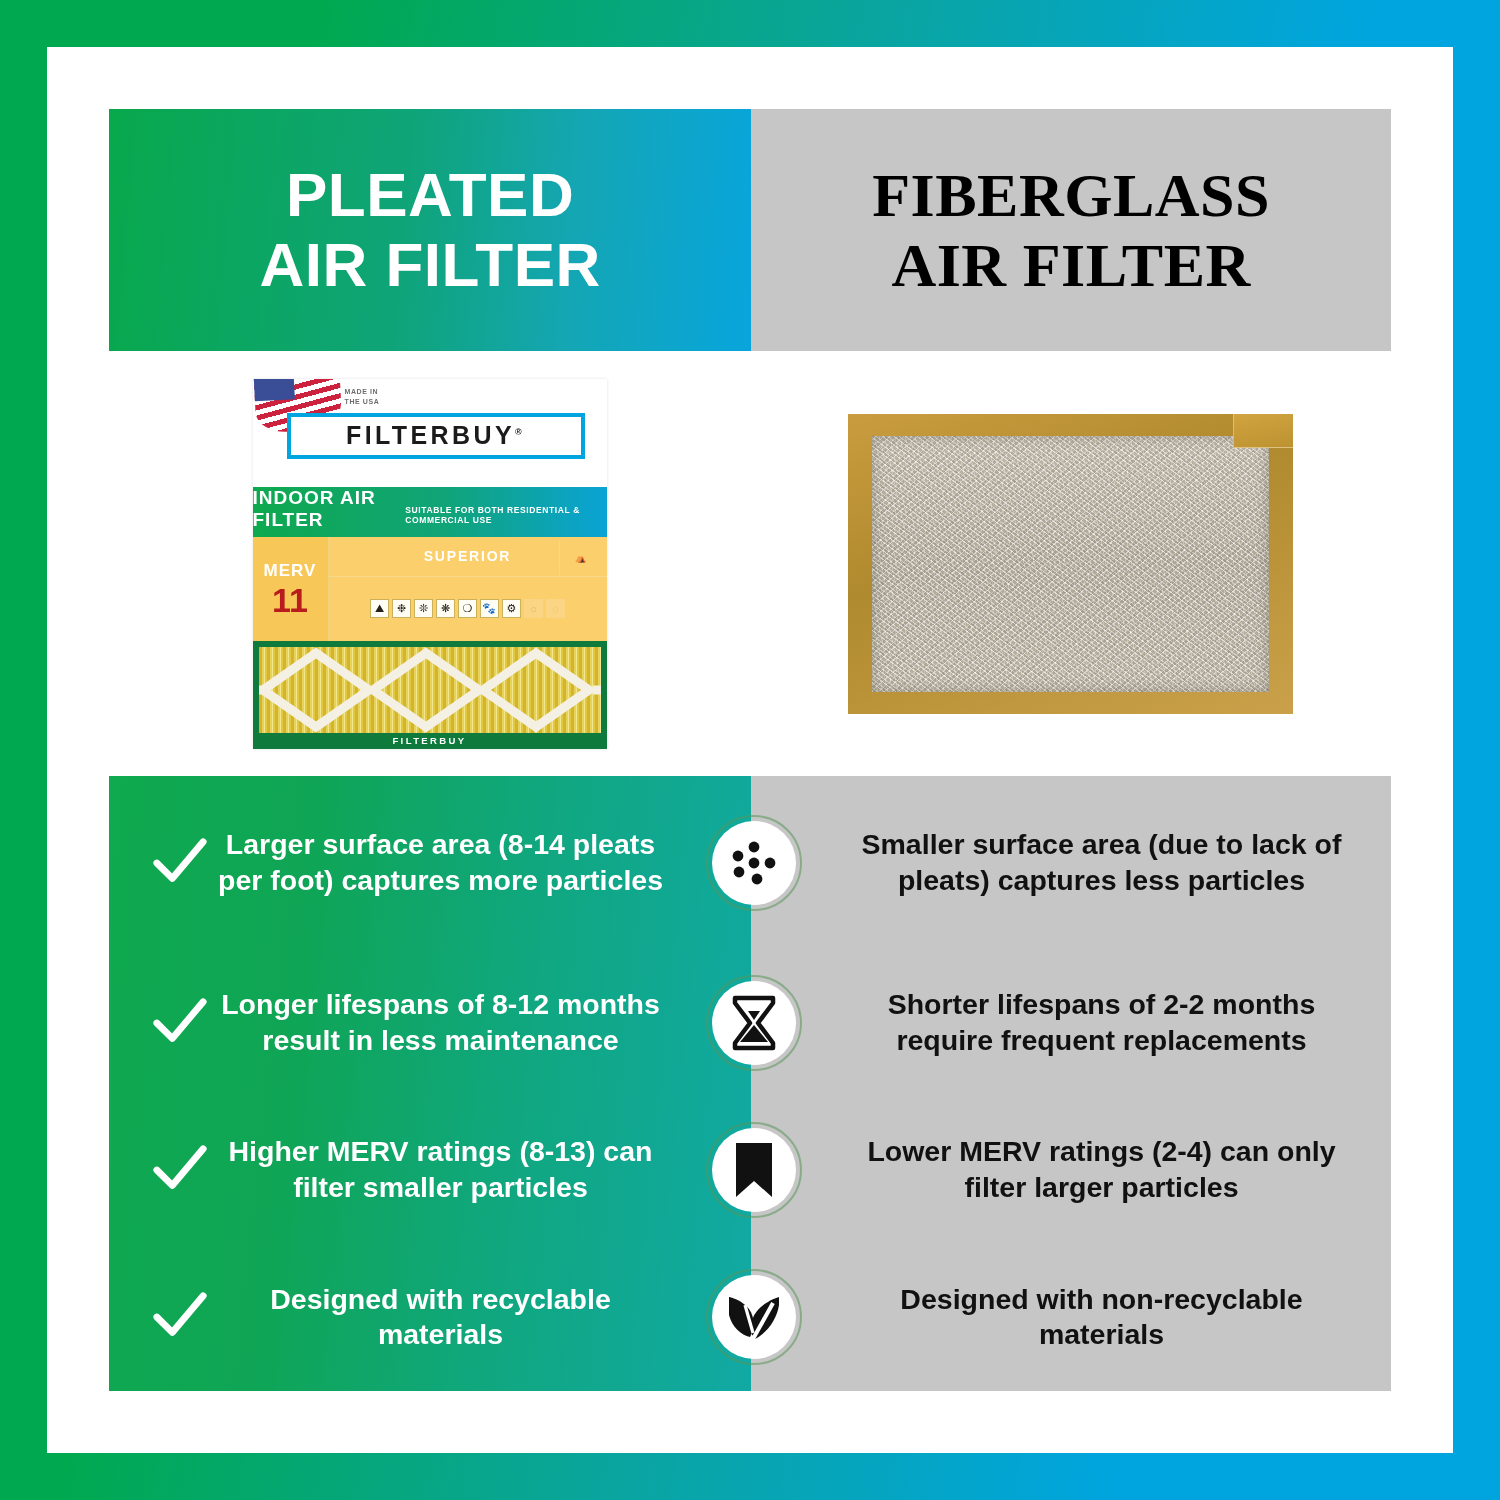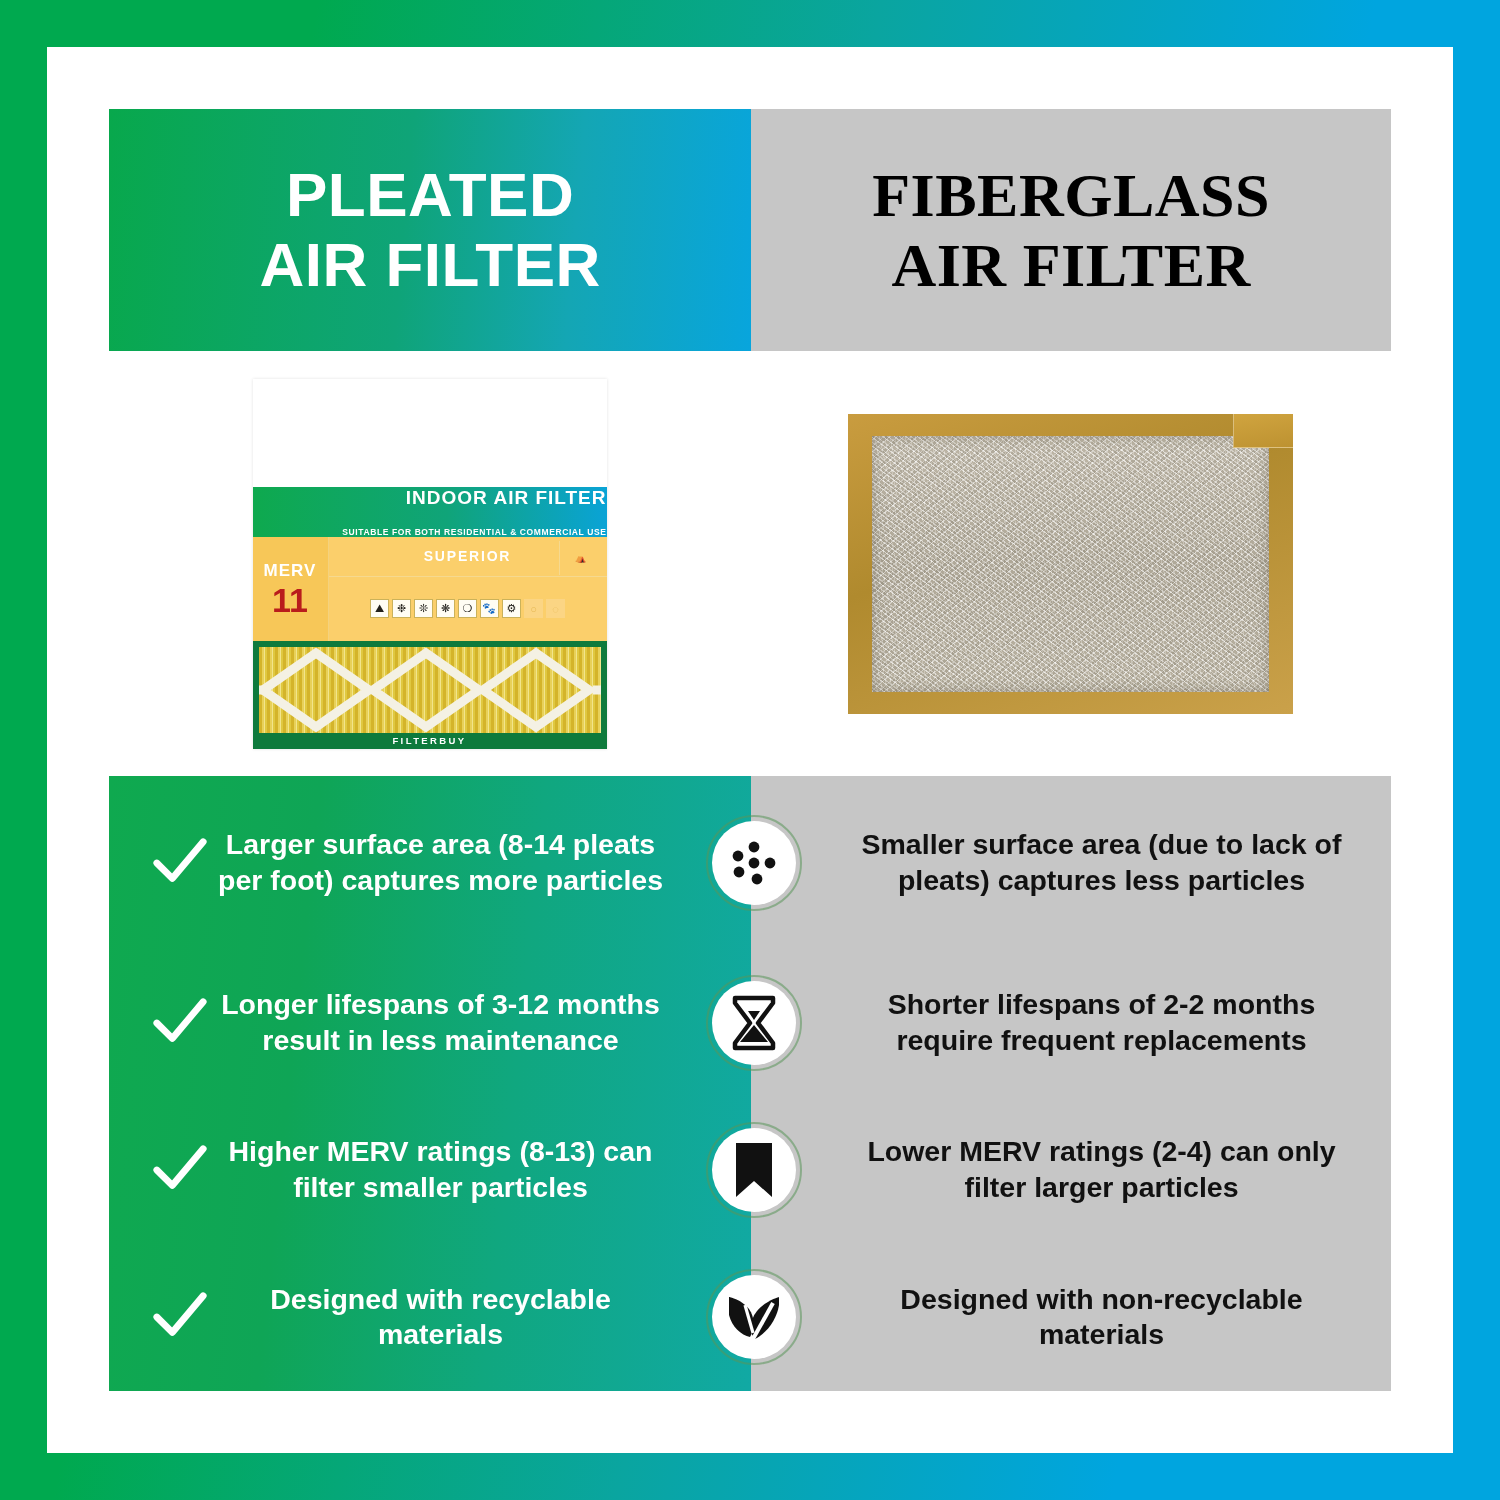--- a/index.html
+++ b/index.html
@@ -80,21 +80,21 @@
     display: flex; align-items: center; justify-content: center;
     background: #fff;
   }
   .fb-logo span {
     font-size: 25px; font-weight: 700; letter-spacing: 3.4px; color: #1b1b1b;
   }
   .fb-logo sup { font-size: 9px; vertical-align: super; }
   .fb-band {
     position: absolute; left: 0; right: 0; top: 108px; height: 50px;
     background: linear-gradient(90deg, #0ea94e 0%, #10a479 55%, #0aa3d6 100%);
-    display: flex; flex-direction: column; align-items: flex-end; justify-content: center;
+    display: flex; align-items: flex-start; justify-content: center;
   }
   .fb-band .l1 { color: #fff; font-weight: 700; font-size: 19px; letter-spacing: 1px; }
   .fb-band .l2 { color: #fff; font-weight: 700; font-size: 8.5px; letter-spacing: .6px; margin-top: 18px; }
   .fb-merv {
     position: absolute; left: 0; top: 158px; width: 76px; height: 104px;
     background: #f7c758;
     display: flex; flex-direction: column; align-items: center; justify-content: center;
     border-right: 1px solid #f5d27d;
   }
   .fb-merv .m1 { color: #fff; font-weight: 700; font-size: 17px; letter-spacing: 1px; }
@@ -234,20 +234,30 @@
             <div>FIBERGLASS</div>
             <div>AIR FILTER</div>
           </div>
         </div>
       </div>
 
       <div id="products">
 
         <div class="prodcell">
           <div class="fbbox">
+            <div class="fb-top">
+              <div class="fb-flag"></div>
+              <div class="fb-madein">
+                <div>MADE IN</div>
+                <div>THE USA</div>
+              </div>
+              <div class="fb-logo">
+                <span>FILTERBUY<sup>®</sup></span>
+              </div>
+            </div>
             <div class="fb-band">
               <div class="l1">INDOOR AIR FILTER</div>
               <div class="l2">SUITABLE FOR BOTH RESIDENTIAL &amp; COMMERCIAL USE</div>
             </div>
             <div class="fb-merv">
               <div class="m1">MERV</div>
               <div class="m2">11</div>
             </div>
             <div class="fb-sup">
               <span>SUPERIOR</span>
@@ -325,21 +335,21 @@
             </div>
           </div>
 
           <div class="row">
             <div class="cell cell-left">
               <span class="check">
                 <svg viewBox="0 0 60 60">
                     <path d="M6 30 L22 46 L54 8" fill="none" stroke="#ffffff" stroke-width="7" stroke-linecap="round" stroke-linejoin="round"></path>
                   </svg>
               </span>
-              <div class="txt-left">Longer lifespans of 3-12 months result in less maintenance</div>
+              <div class="txt-left">Longer lifespans of 8-12 months result in less maintenance</div>
             </div>
             <div class="badge">
               <div class="ring"></div>
               <div class="disc">
                 <svg width="54" height="58" viewBox="0 0 54 58">
                   <path d="M8 4 H46 L46 9 L31 29 L46 49 L46 54 H8 L8 49 L23 29 L8 9 Z" fill="none" stroke="#111" stroke-width="4.5" stroke-linejoin="round"></path>
                   <path d="M13 48 L27 31 L41 48 Z" fill="#111"></path>
                   <path d="M21 17 L33 17 L27 26 Z" fill="#111"></path>
                 </svg>
               </div>

